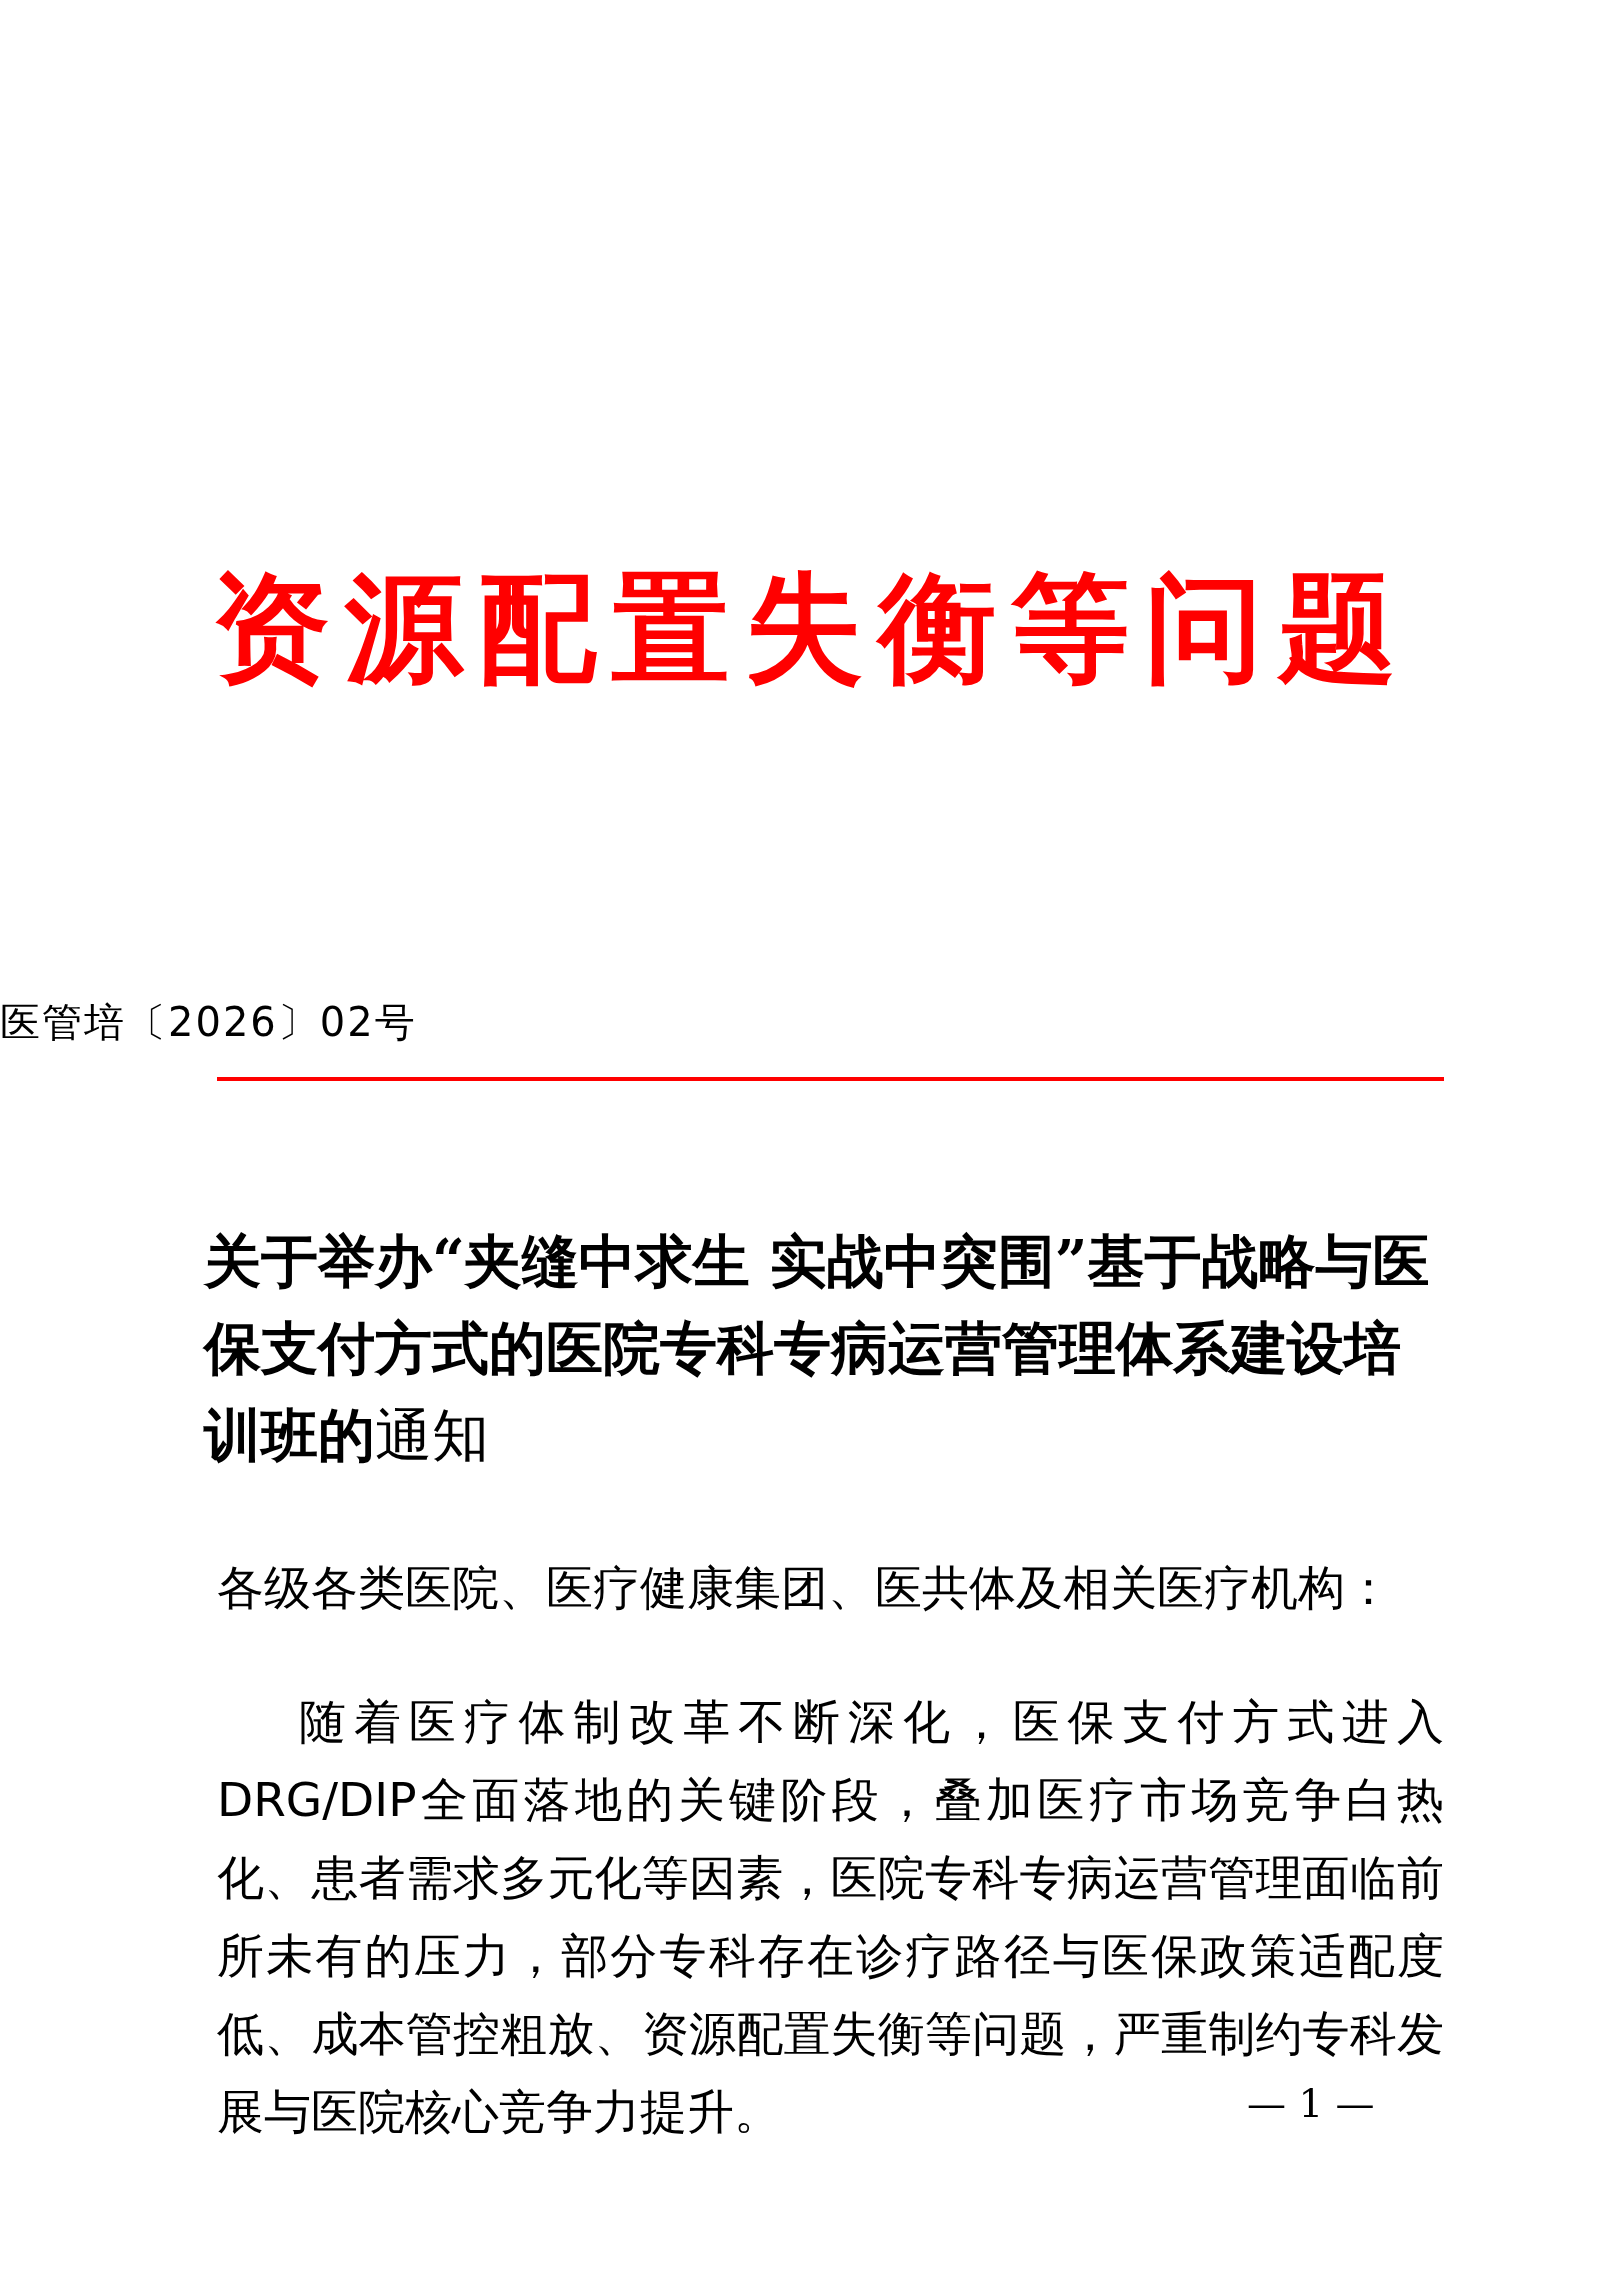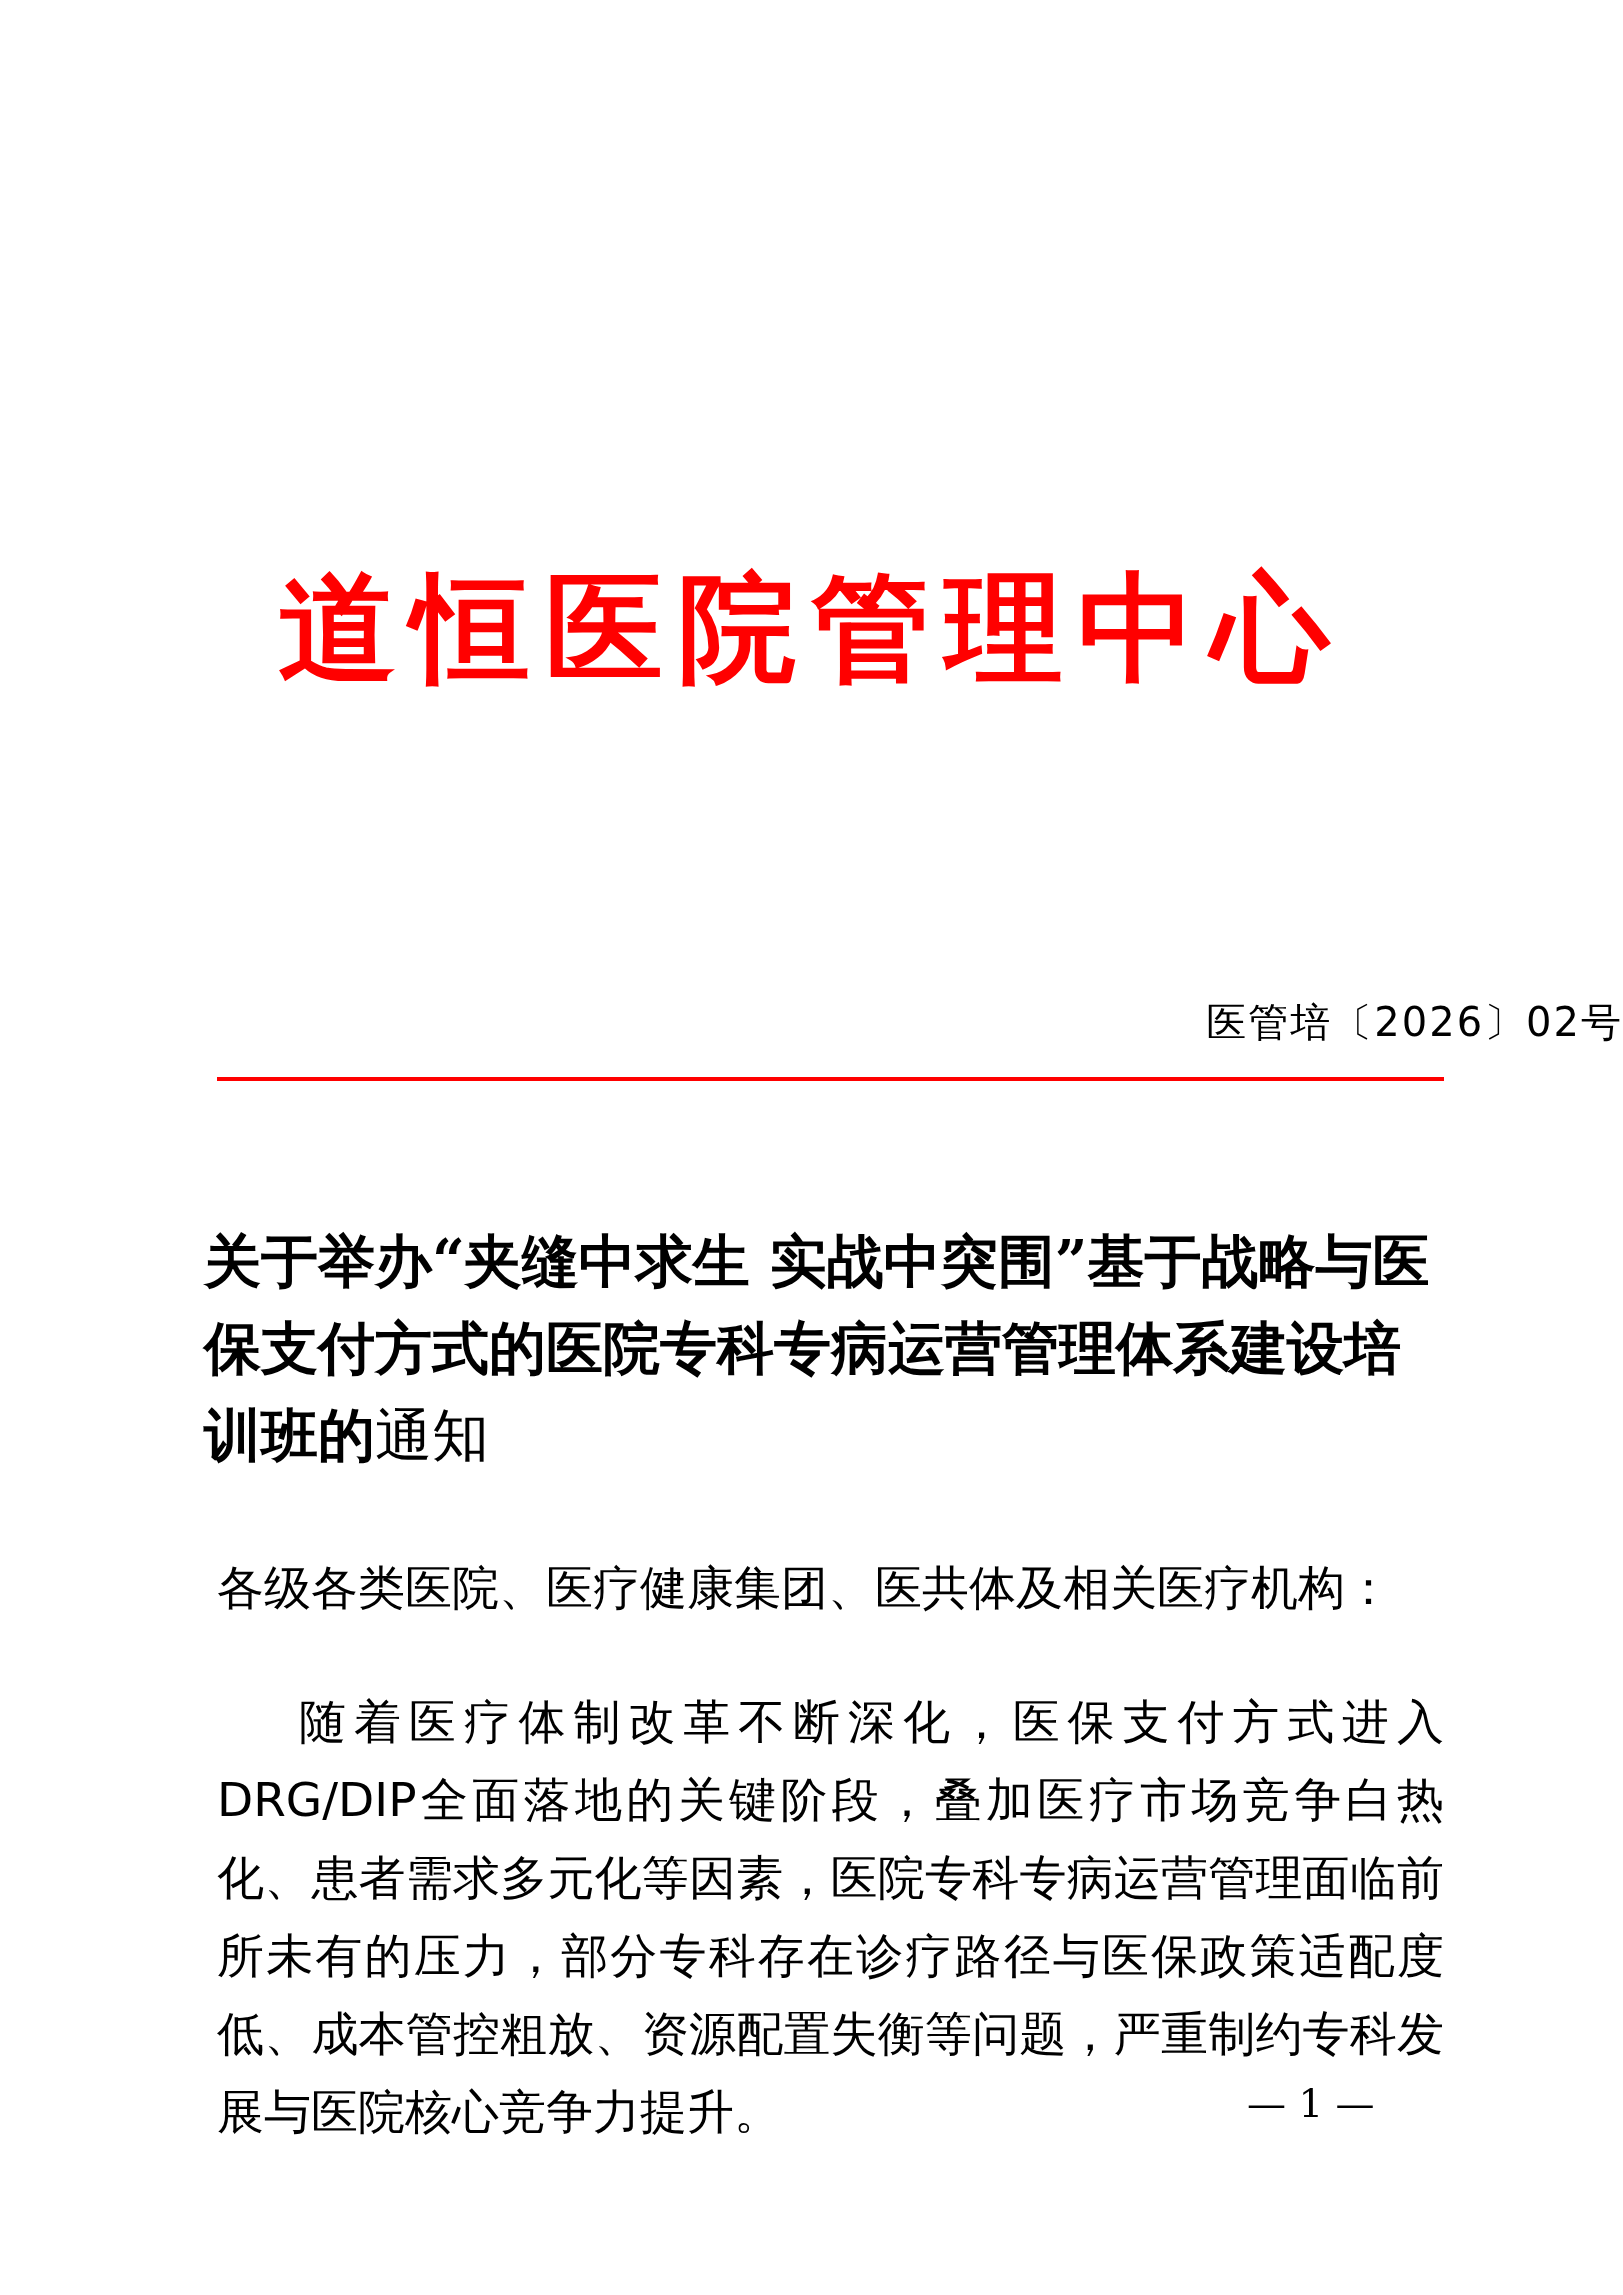--- a/index.html
+++ b/index.html
@@ -1,30 +1,30 @@
 <!DOCTYPE html>
 <html style="font-size:8.2px"><head>
 <meta charset="utf-8">
 <style>
   html, body { margin:0; padding:0; background:#ffffff; }
   body { width:1623px; height:2295px; position:relative; overflow:hidden; font-family:"DejaVu Serif", serif; color:#000; }
   .org-title { position:absolute; left:0; right:0; top:552px; text-align:center; color:#ff0000; font-family:"DejaVu Sans", sans-serif; font-weight:bold; font-size:118px; letter-spacing:15.3px; line-height:153px; }
-  .doc-number { position:absolute; left:0; right:0; top:994px; text-align:right; font-family:"DejaVu Sans", sans-serif; font-size:40px; line-height:56px; letter-spacing:2px; }
+  .doc-number { position:absolute; left:0; right:0; top:994px; text-align:left; font-family:"DejaVu Sans", sans-serif; font-size:40px; line-height:56px; letter-spacing:2px; }
   .red-rule { position:absolute; left:217px; width:1227px; top:1077px; height:4.1px; background:#ff0000; }
   .notice-title { position:absolute; left:204px; width:1227px; top:1217px; text-align:left; font-family:"DejaVu Serif", serif; font-weight:bold; font-size:57px; line-height:87px; }
   .notice-title .light { font-weight:normal; }
   .body-text { position:absolute; left:217px; width:1227px; font-family:"DejaVu Sans", sans-serif; font-size:47px; line-height:78px; text-align:justify; }
   .salutation { top:1549px; }
   .para { top:1683px; text-indent:82px; }
   .page-number { position:absolute; left:1247px; top:2078px; font-family:"DejaVu Serif", serif; font-size:39px; line-height:51px; white-space:pre; }
 </style>
 </head>
 <body>
 
-<div class="org-title">道恒医院管理中心</div>
+<div class="org-title">资源配置失衡等问题</div>
 
 <div class="doc-number">医管培〔2026〕02号</div>
 
 <div class="red-rule"></div>
 
 <div class="notice-title"><span>关于举办“夹缝中求生 实战中突围”基于战略与医保支付方式的医院专科专病运营管理体系建设培训班的</span><span class="light">通知</span></div>
 
 <div class="body-text salutation">各级各类医院、医疗健康集团、医共体及相关医疗机构：</div>
 
 <div class="body-text para">随着医疗体制改革不断深化，医保支付方式进入DRG/DIP全面落地的关键阶段，叠加医疗市场竞争白热化、患者需求多元化等因素，医院专科专病运营管理面临前所未有的压力，部分专科存在诊疗路径与医保政策适配度低、成本管控粗放、资源配置失衡等问题，严重制约专科发展与医院核心竞争力提升。</div>

